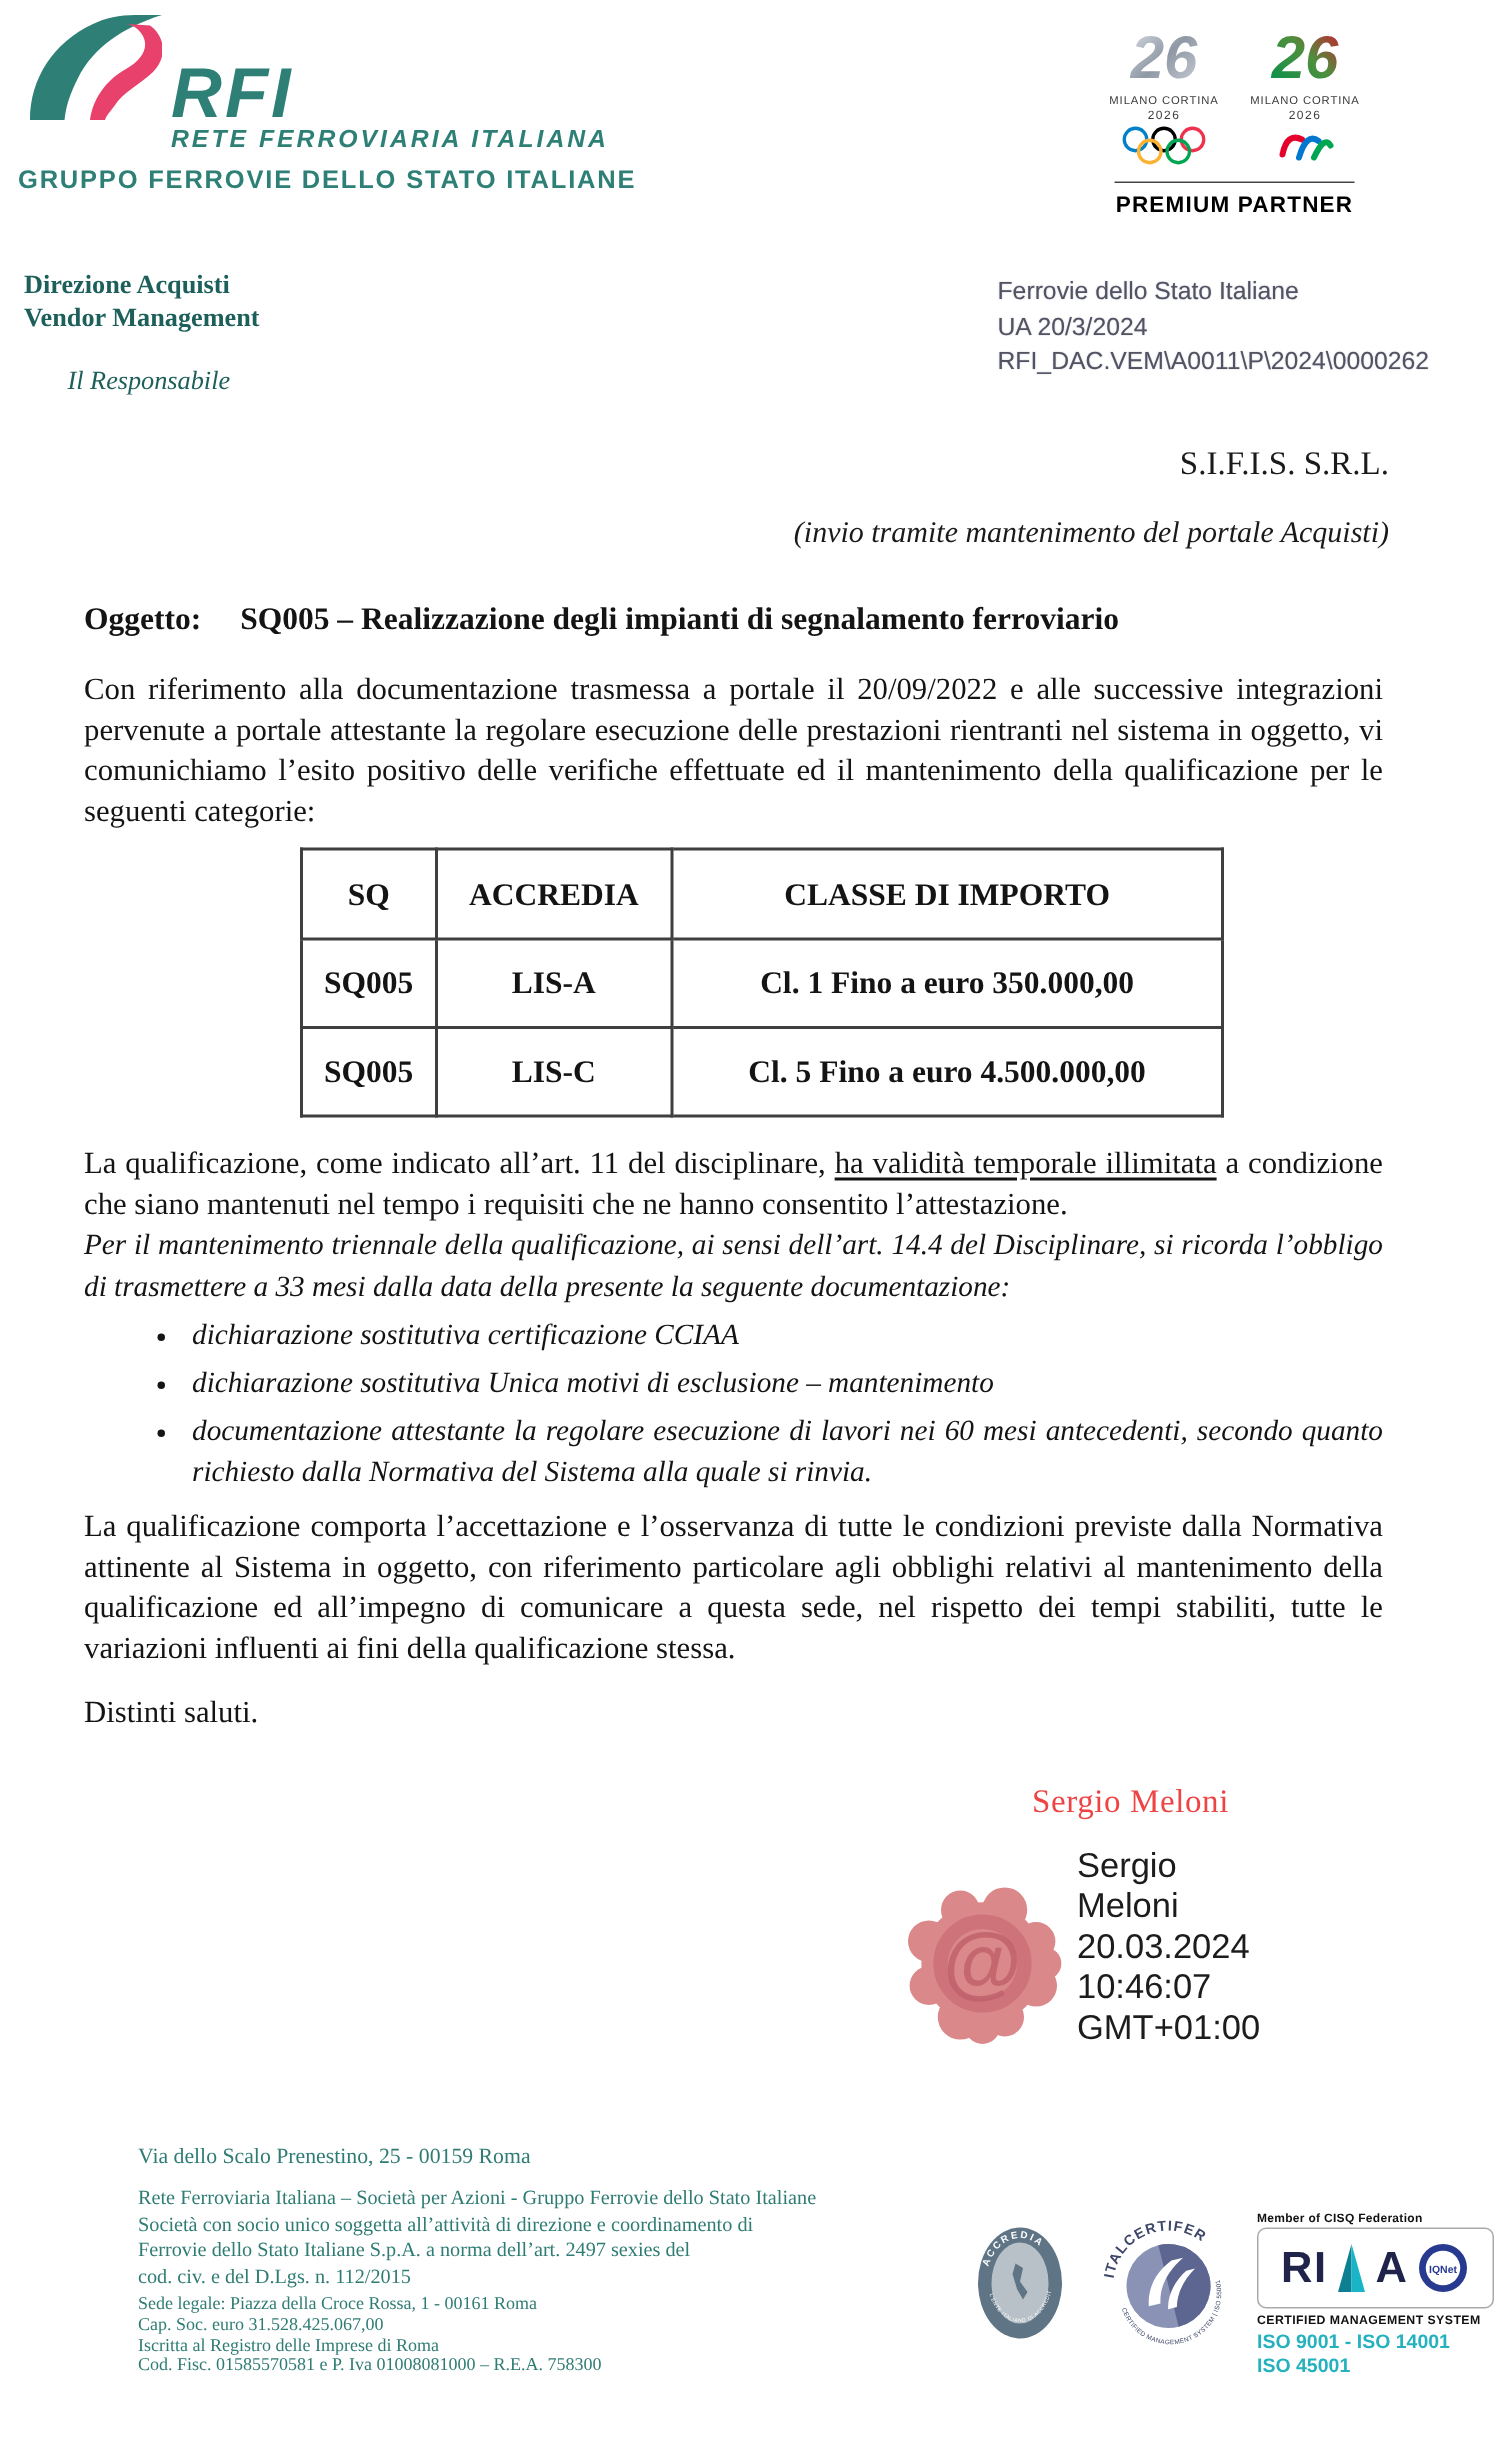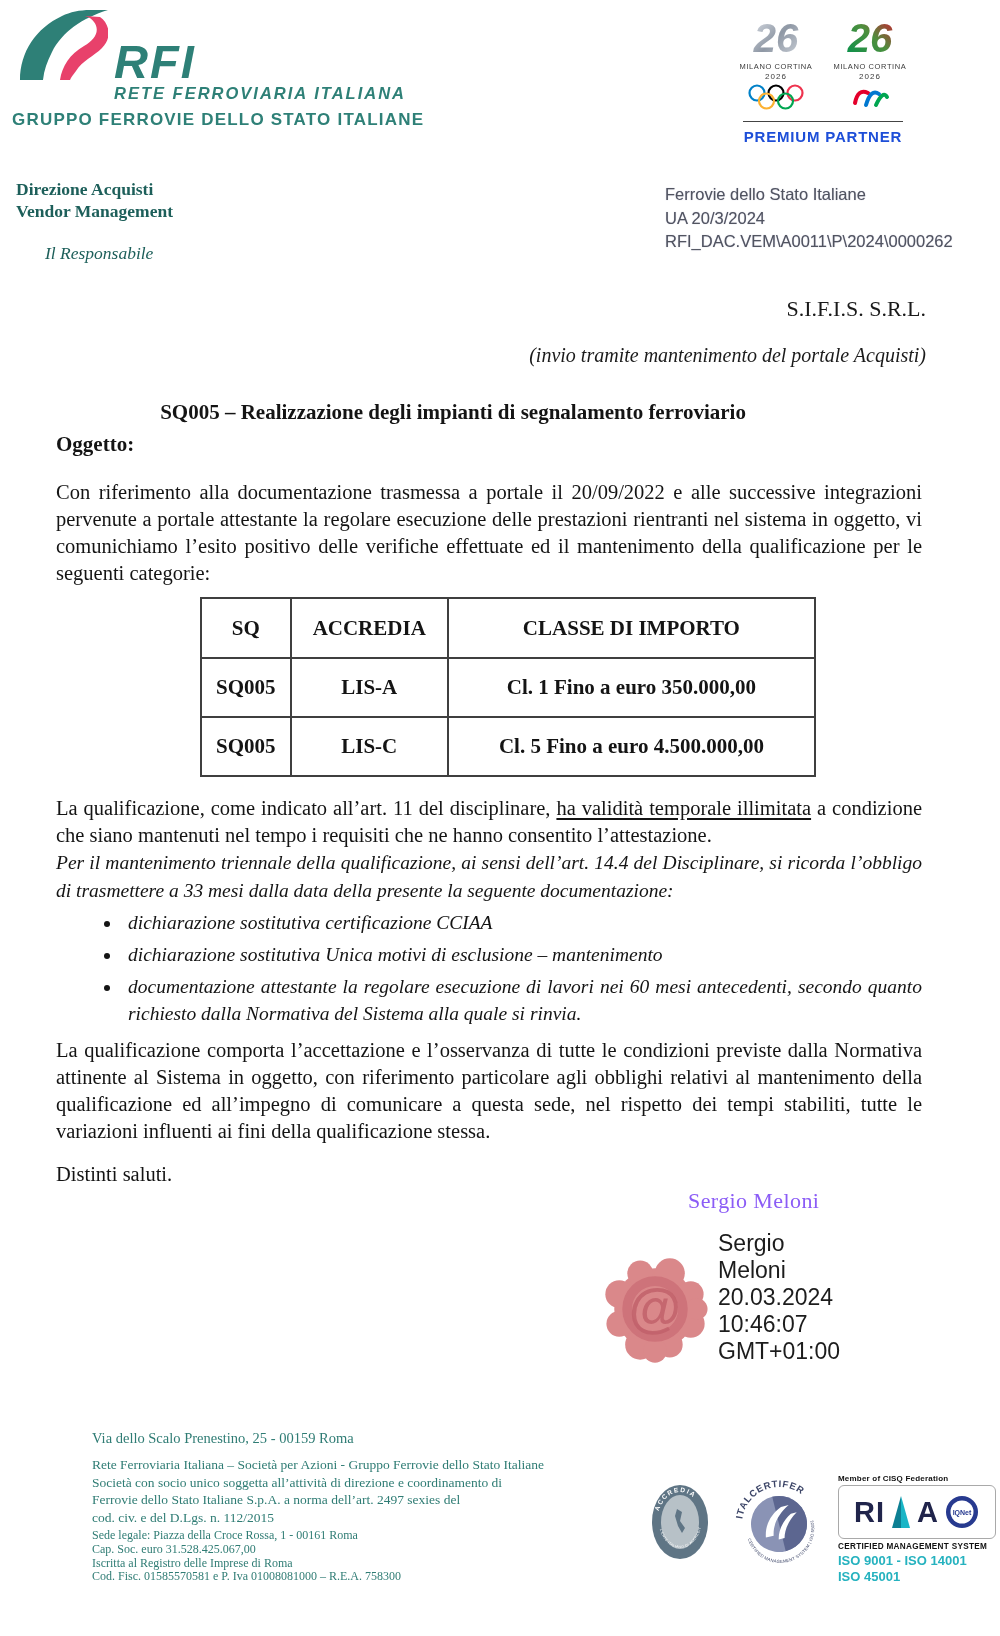--- a/index.html
+++ b/index.html
@@ -16,61 +16,61 @@
   .rfi-group{font-family:"Liberation Sans",sans-serif;font-weight:bold;color:#2e8077;
              font-size:17px;letter-spacing:1.2px;margin-top:7px;}
 
   .mc-block{position:absolute;top:16px;left:733px;width:180px;text-align:center;
             font-family:"Liberation Sans",sans-serif;}
   .mc-row{display:flex;justify-content:center;gap:16px;}
   .mc-logo{width:78px;display:flex;flex-direction:column;align-items:center;}
   .mc-event{font-size:7.5px;letter-spacing:.6px;color:#3a3a3a;margin-top:2px;white-space:nowrap;}
   .mc-year{font-size:8px;letter-spacing:1px;color:#3a3a3a;margin:1px 0 3px;}
   .mc-divider{width:160px;height:1px;background:#444;margin:10px auto 6px;}
-  .mc-partner{font-size:15px;font-weight:bold;color:#1d4ed8;letter-spacing:.8px;}
+  .mc-partner{font-size:15px;font-weight:bold;color:#000000;letter-spacing:.8px;}
 
   
   .letterhead{position:absolute;top:178px;left:16px;color:#1d5f5a;}
   .lh-bold{font-weight:bold;font-size:17.5px;line-height:22px;}
   .lh-role{font-style:italic;font-size:17.5px;margin-top:21px;margin-left:29px;}
 
   .protocol{position:absolute;top:183px;left:665px;font-family:"Liberation Sans",sans-serif;
             font-size:16.5px;line-height:23.5px;color:#515460;
             text-shadow:0 0 1px rgba(90,90,140,.45);}
 
   
   .recipient{position:absolute;top:296px;left:0;width:926px;text-align:right;font-size:22px;color:#1a1a1a;}
   .delivery{position:absolute;top:344px;left:0;width:926px;text-align:right;
             font-style:italic;font-size:20px;color:#1a1a1a;}
 
   
   .letter{position:absolute;top:400px;left:56px;width:866px;}
   .subject{font-weight:bold;font-size:21px;display:flex;}
-  .subject .lab{margin-right:26px;margin-top:32px;}
+  .subject .lab{margin-right:26px;}
   .para{font-size:20.5px;line-height:27px;text-align:justify;margin:0;}
   .p1{margin-top:22px;}
   .p2{margin-top:18px;}
   .ital{font-style:italic;font-size:19.5px;line-height:28px;}
   .p3{margin-top:0;}
   u{text-underline-offset:3px;}
 
   table.qual{border-collapse:collapse;margin:10px 0 0 144px;width:616px;}
   table.qual th,table.qual td{border:2px solid #3f3f3f;font-weight:bold;font-size:21px;
       text-align:center;vertical-align:middle;padding:0 6px;}
   table.qual th{height:58px;}
   table.qual td{height:57px;}
 
   ul.blist{margin:4px 0 0 0;padding-left:66px;}
   ul.blist li{font-style:italic;font-size:19.5px;line-height:27px;text-align:justify;
       margin-bottom:5px;padding-left:6px;}
   .p4{margin-top:10px;}
   .closing{margin-top:18px;font-size:20.5px;}
 
   
-  .signer-name{position:absolute;top:1188px;left:688px;font-size:22px;letter-spacing:.4px;color:#8b5cf6;}
+  .signer-name{position:absolute;top:1188px;left:688px;font-size:22px;letter-spacing:.4px;color:#ef4444;}
   .digital-sig{position:absolute;top:1230px;left:718px;font-family:"Liberation Sans",sans-serif;
                font-size:23px;line-height:27px;color:#1c1c1c;}
   .rosette{position:absolute;top:1250px;left:596px;opacity:.93;}
 
   
   .footer-text{position:absolute;left:92px;color:#2f7c74;}
   .f-address{top:1430px;font-size:14.5px;}
   .f-company{top:1456px;font-size:13.5px;line-height:17.5px;}
   .f-legal{top:1529px;font-size:12px;line-height:13.8px;}
 

